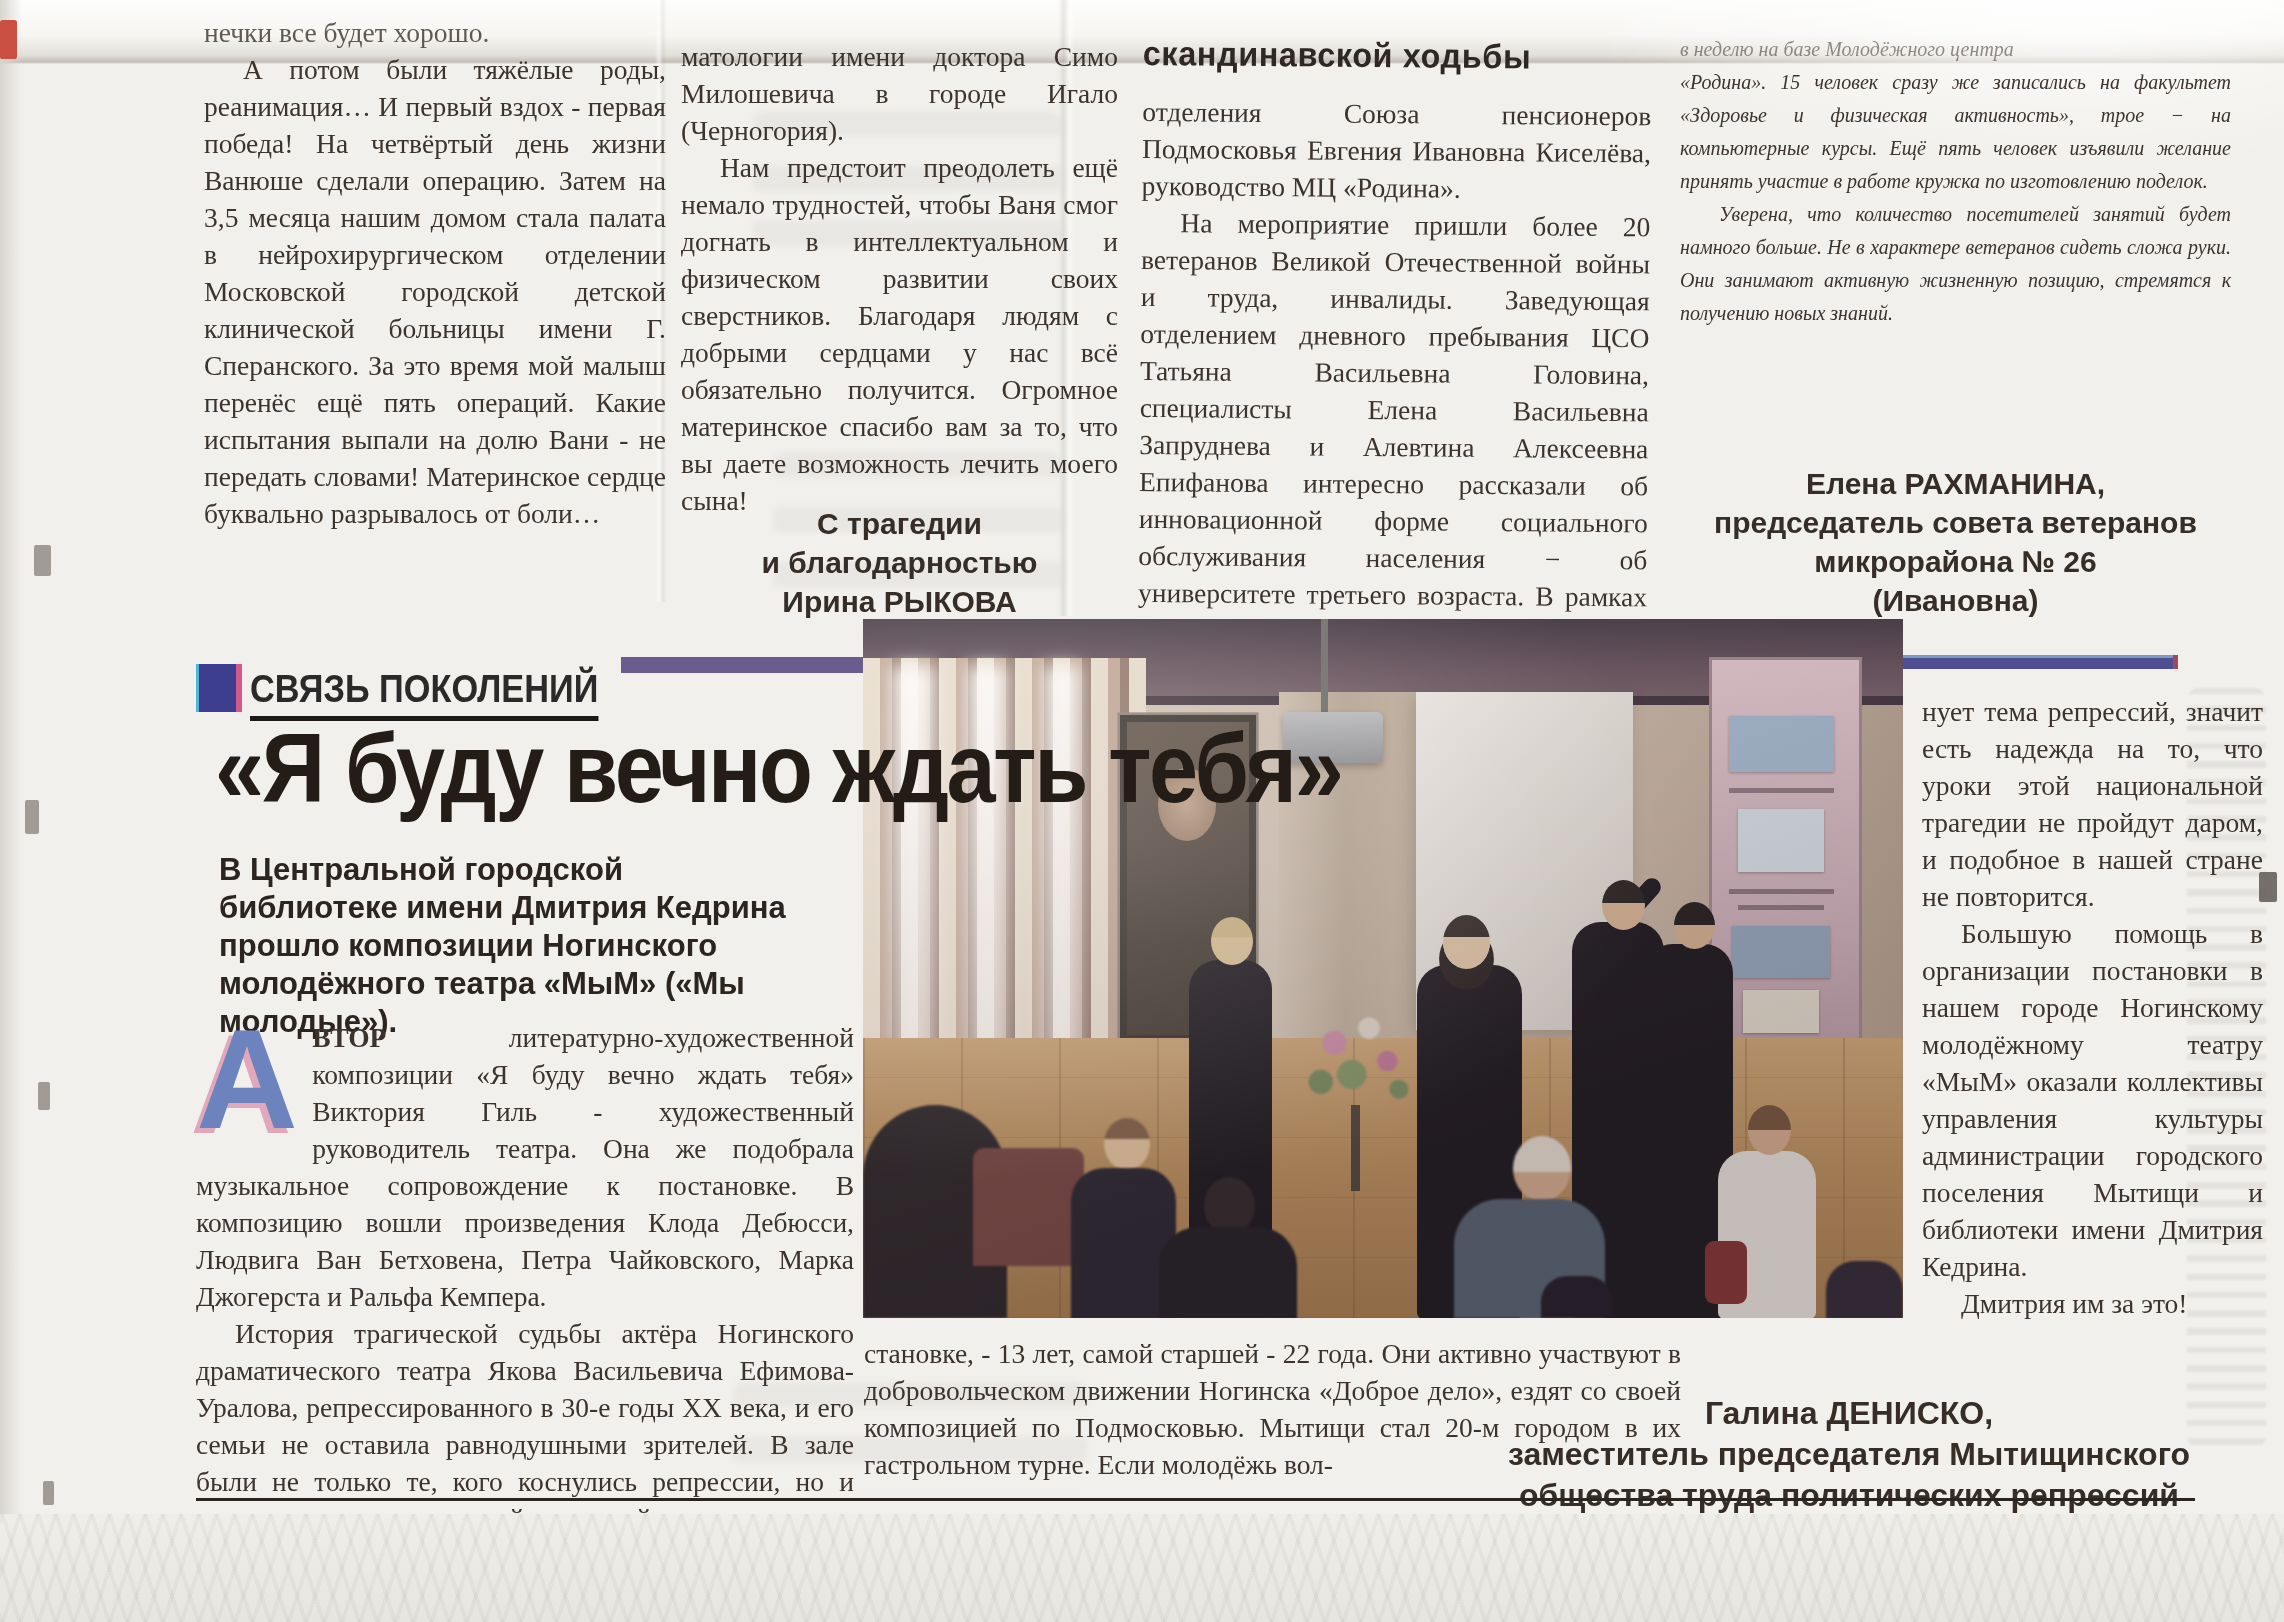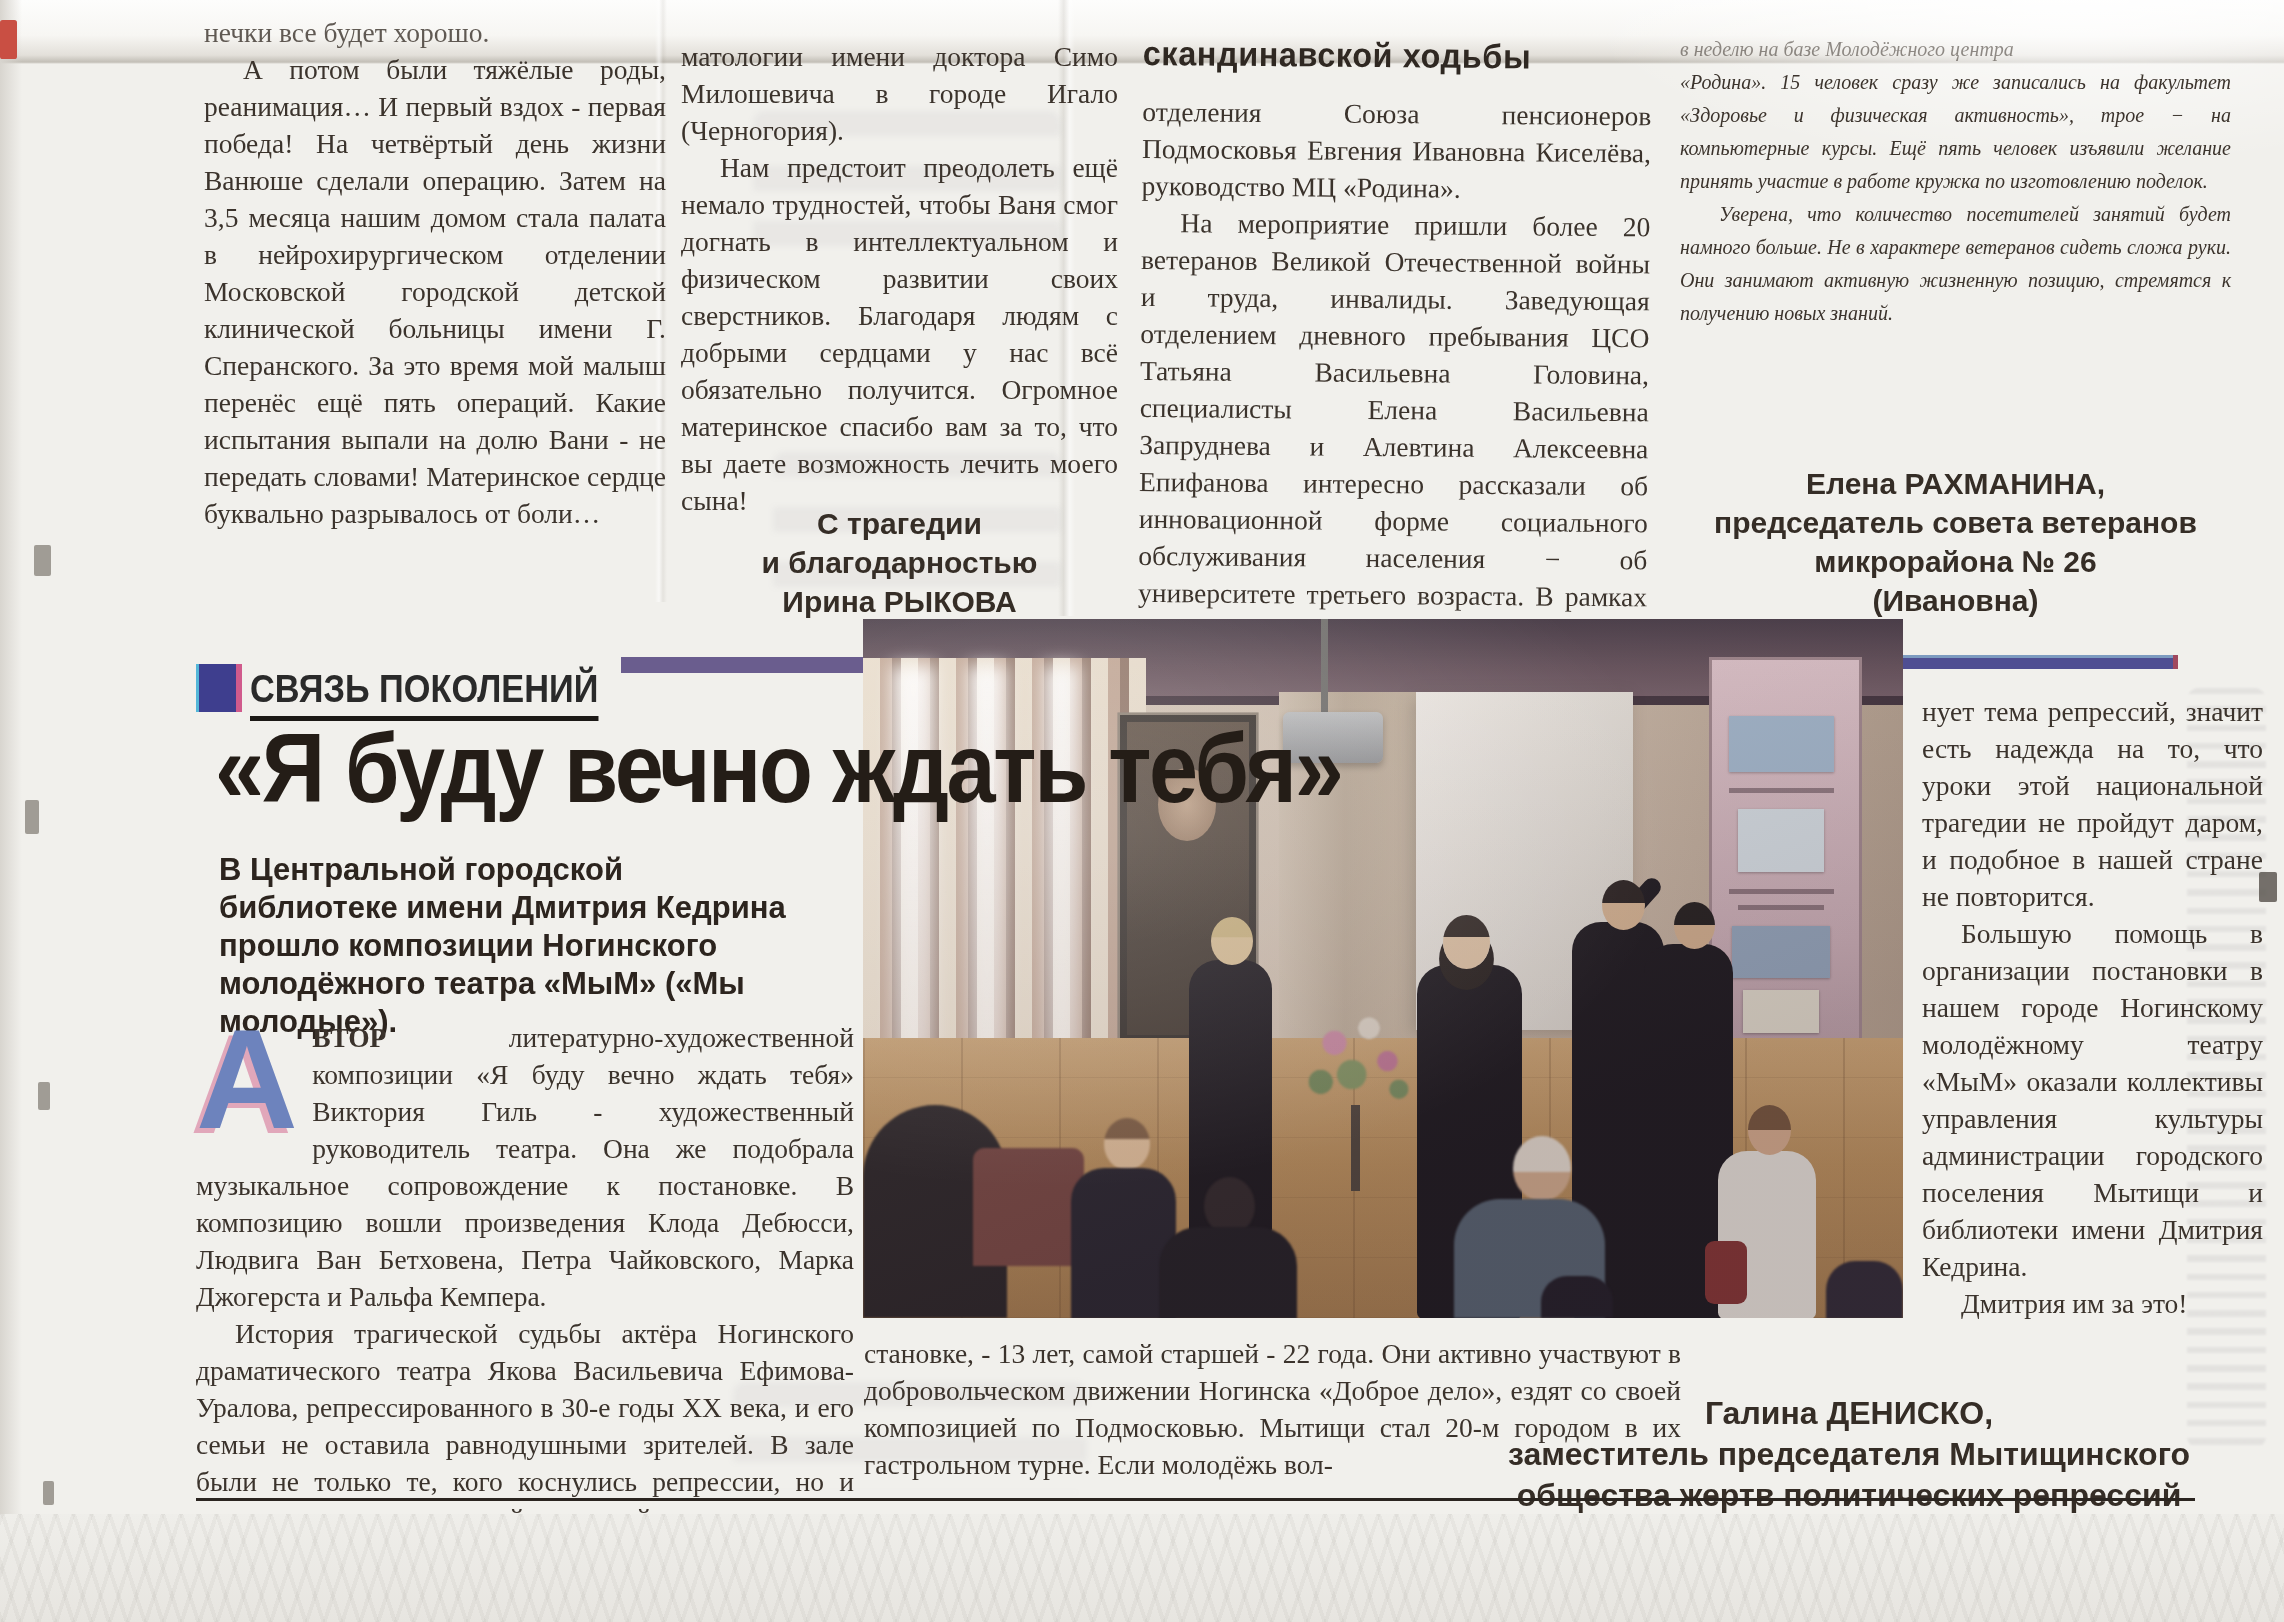--- a/index.html
+++ b/index.html
@@ -241,21 +241,21 @@
 
   <div class="abs serif right-col">
     <p>нует тема репрессий, значит есть надежда на то, что уроки этой национальной трагедии не пройдут даром, и подобное в нашей стране не повторится.</p>
     <p class="ind">Большую помощь в организации постановки в нашем городе Ногинскому молодёжному театру «МыМ» оказали коллективы управления культуры администрации городского поселения Мытищи и библиотеки имени Дмитрия Кедрина.</p>
     <p class="ind" style="text-align:left;">Дмитрия им за это!</p>
   </div>
 
   <div class="abs sig sig-denisko">
     <div>Галина ДЕНИСКО,</div>
     <div>заместитель председателя Мытищинского</div>
-    <div>общества жертв  политических репрессий</div>
+    <div>общества труда  политических репрессий</div>
   </div>
 
   <div class="abs bottom-rule"></div>
   <div class="abs moire"></div>
 
   <div class="abs mark-red"></div>
   <div class="abs mark m1"></div>
   <div class="abs mark m2"></div>
   <div class="abs mark m3"></div>
   <div class="abs mark m4"></div>

